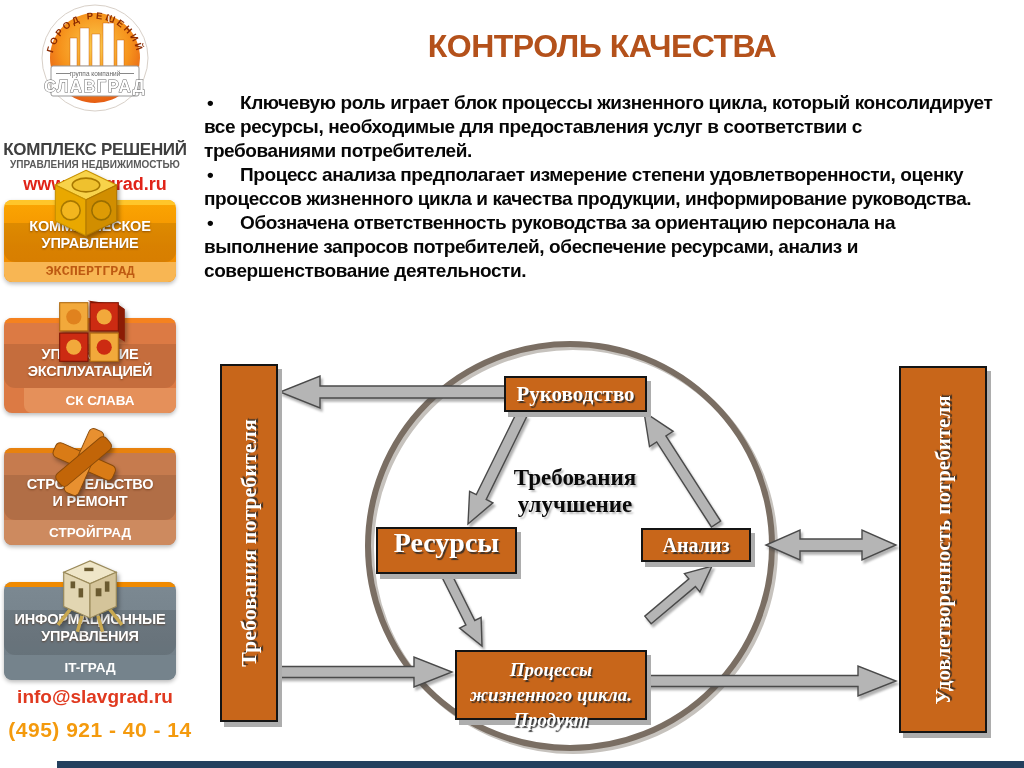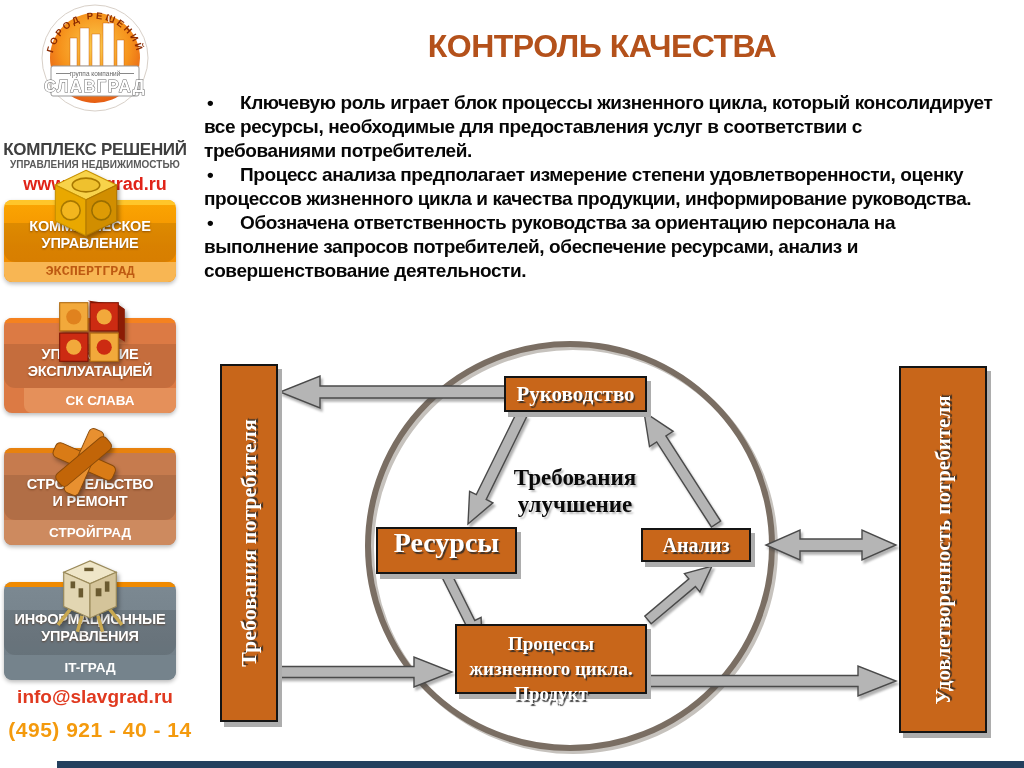--- a/index.html
+++ b/index.html
@@ -37,21 +37,21 @@
   .dot{display:inline-block;width:33px;padding-left:3px;}
 
   
   #dsvg{position:absolute;left:0;top:0;width:1024px;height:768px;pointer-events:none;z-index:1;}
   .obox{position:absolute;background:#C8661A;border:2px solid #141414;box-shadow:4px 5px 0 #ADADAD;color:#fff;
         font-family:"Liberation Serif",serif;font-weight:bold;text-align:center;
         text-shadow:1.5px 1.5px 1px rgba(40,40,40,.85);z-index:2;box-sizing:border-box;}
   .bx-mgmt{left:504px;top:376px;width:143px;height:36px;font-size:21px;line-height:32px;}
   .bx-res{left:376px;top:527px;width:141px;height:47px;font-size:28px;line-height:28px;}
   .bx-ana{left:641px;top:528px;width:110px;height:34px;font-size:20px;line-height:30px;}
-  .bx-proc{left:455px;top:624px;width:192px;height:70px;font-size:19px;line-height:25px;padding-top:5px;}
+  .bx-proc{left:455px;top:650px;width:192px;height:70px;font-size:19px;line-height:25px;padding-top:5px;font-style:italic;}
   .bx-left{left:220px;top:364px;width:58px;height:358px;}
   .bx-right{left:899px;top:366px;width:88px;height:367px;}
   .vtext{position:absolute;top:50%;left:50%;transform:translate(-50%,-50%) rotate(-90deg);text-align:center;}
   .bx-left .vtext{width:350px;font-size:22px;}
   .bx-right .vtext{width:360px;font-size:21px;line-height:26px;}
   .center-label{position:absolute;left:480px;top:464px;width:190px;text-align:center;z-index:2;
         font-family:"Liberation Serif",serif;font-weight:bold;font-size:23px;line-height:27px;color:#0a0a0a;
         text-shadow:2px 2px 2px #bdbdbd;}
 
   .bottombar{position:absolute;left:57px;right:0;bottom:0;height:7px;background:#24405E;}

